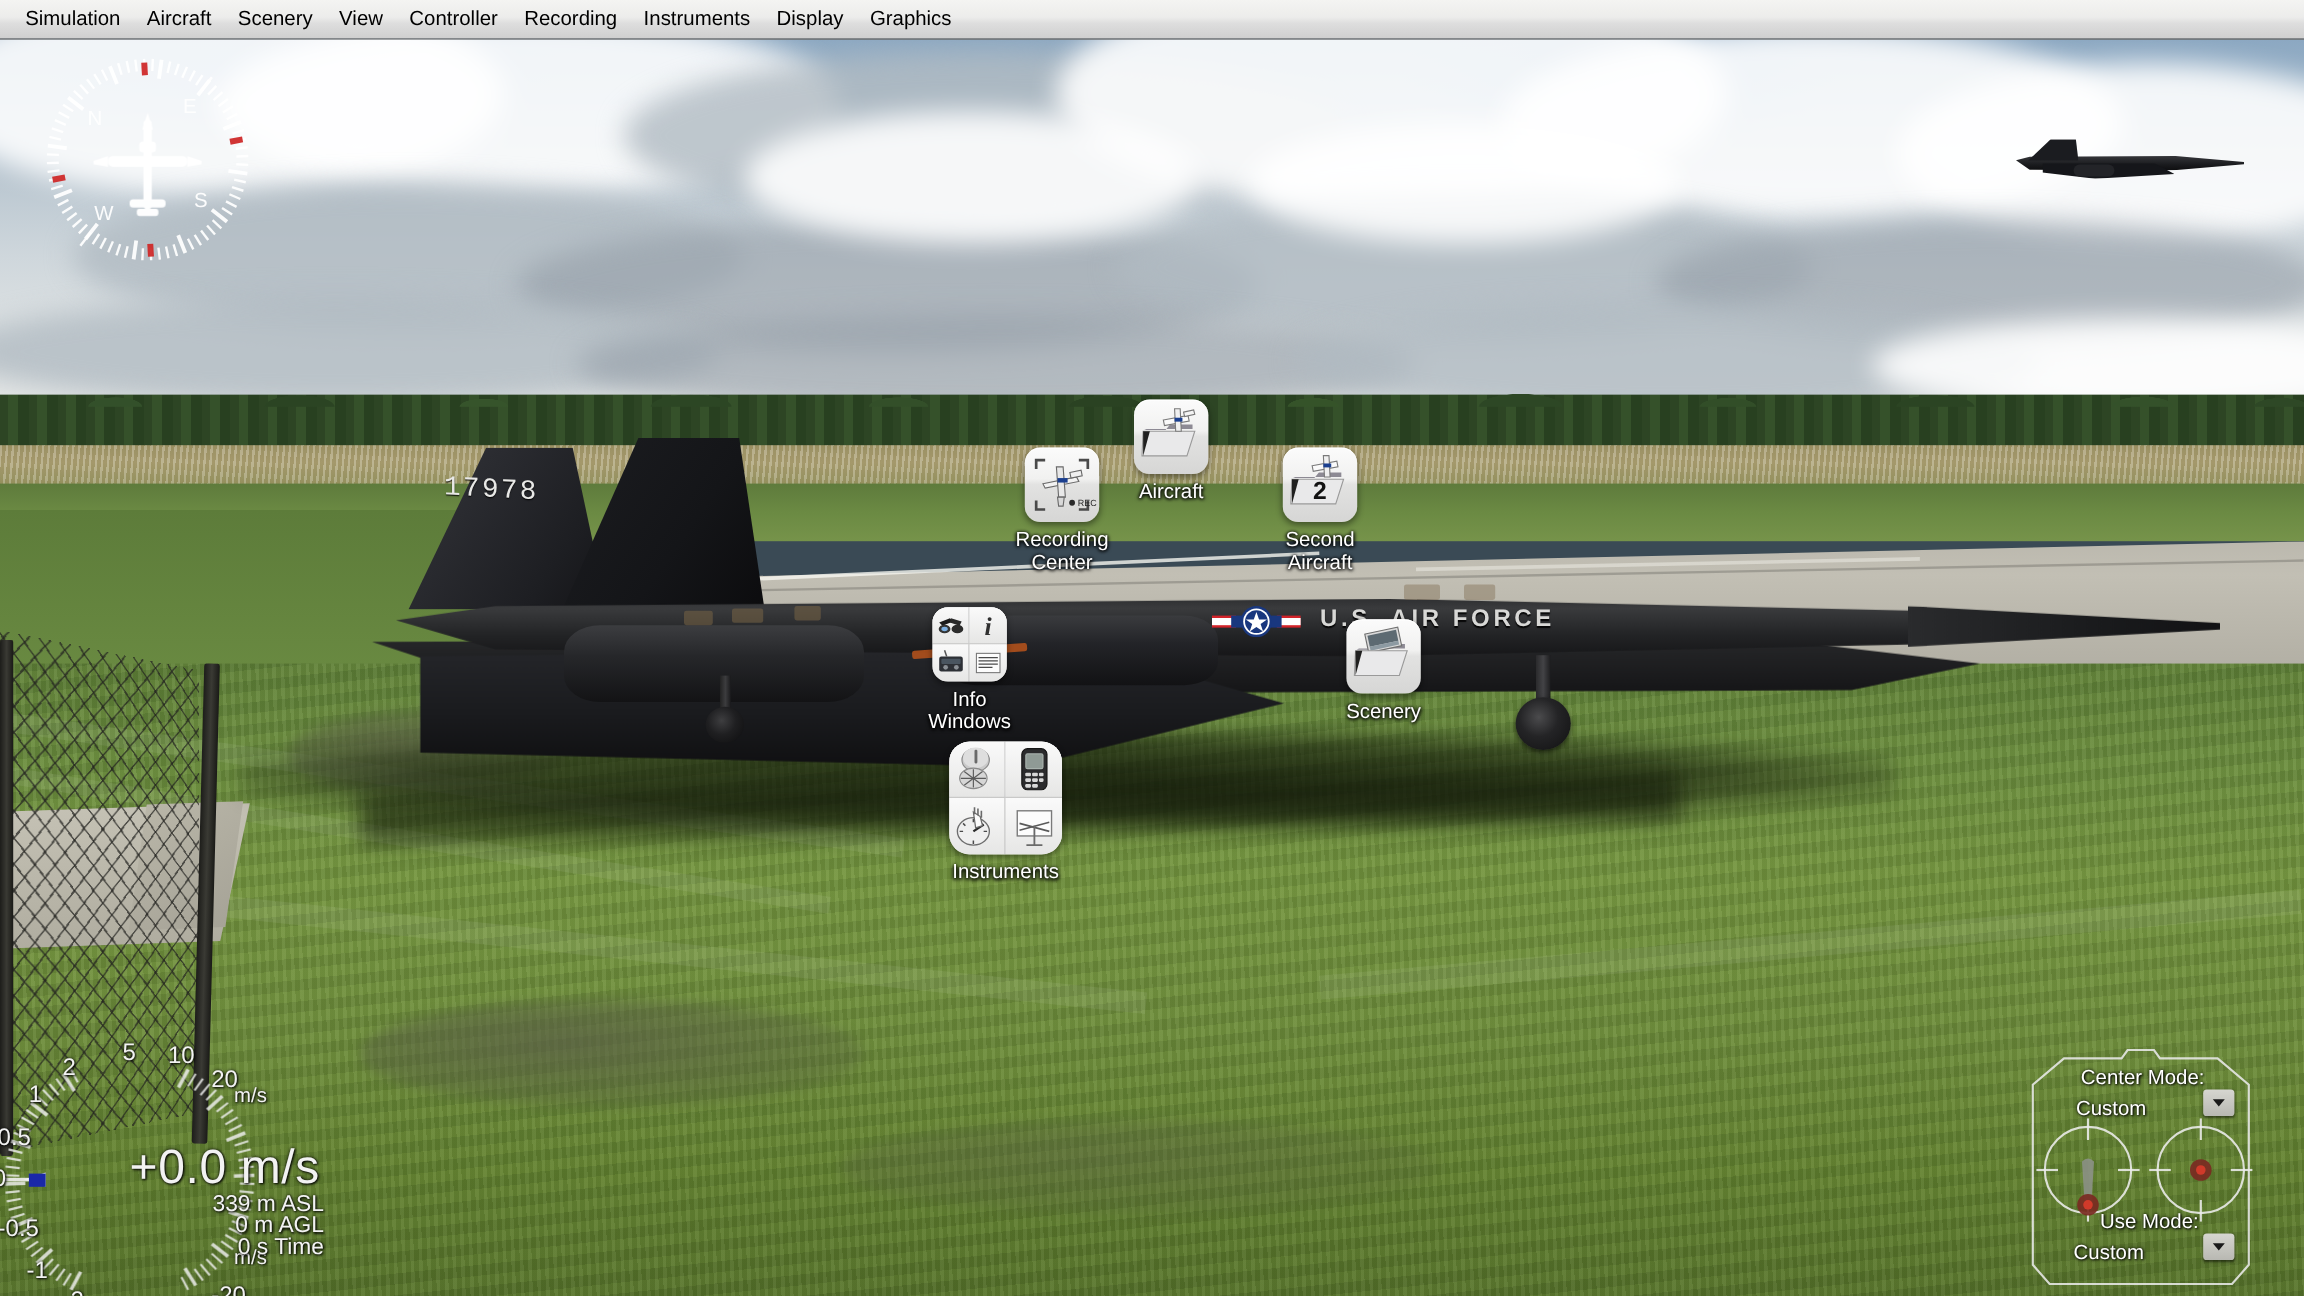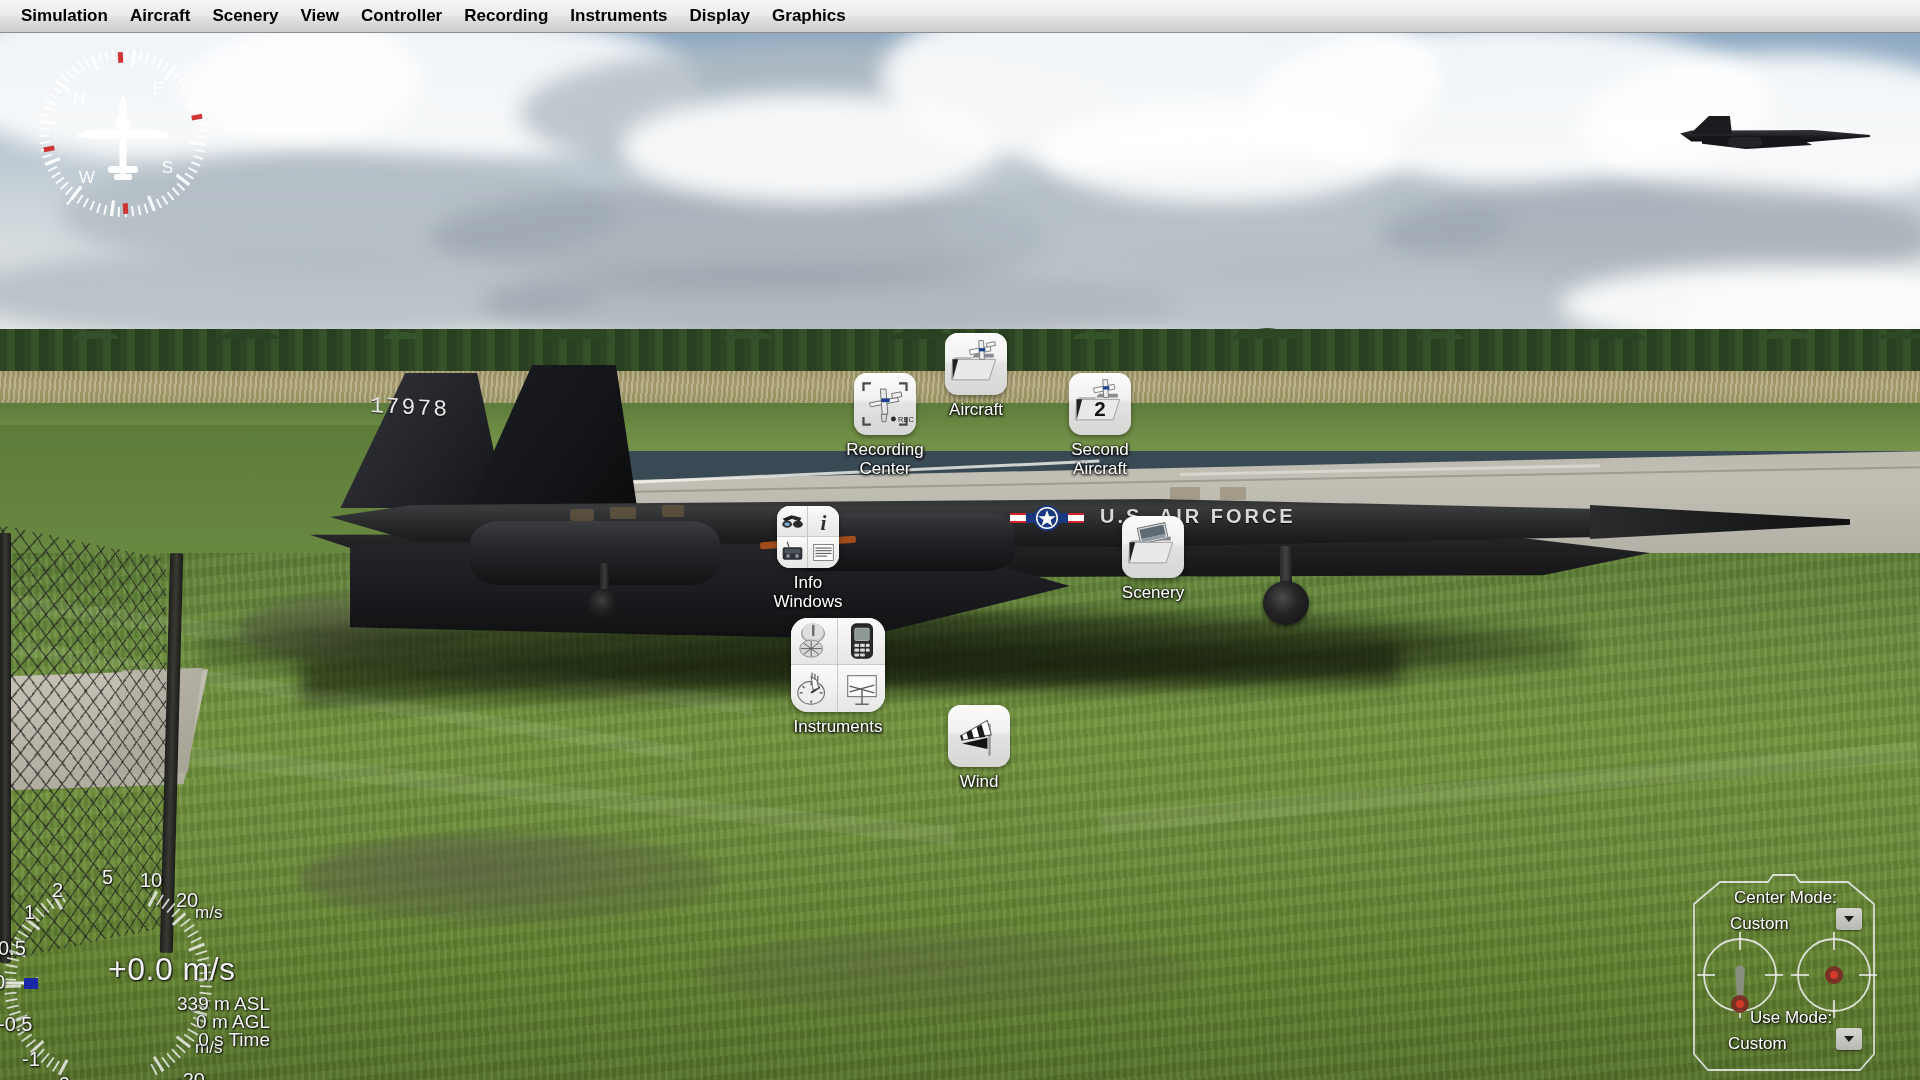--- a/index.html
+++ b/index.html
@@ -8,21 +8,21 @@
     font-family:"Liberation Sans", sans-serif;
     background:#3a4a55;
     position:relative;
   }
 
   
   #menubar{
     position:absolute; left:0; top:0; width:1920px; height:33px;
     background:linear-gradient(to bottom,#f4f4f2 0%,#ececeb 45%,#dedede 60%,#cfcfcf 100%);
     border-bottom:1px solid #8d8d8d;
-    display:flex; align-items:center; padding-left:10px; z-index:900;font-weight:bold;
+    display:flex; align-items:center; padding-left:10px; z-index:900;
   }
   .menu-item{
     font-size:17px; color:#000; padding:2px 11px; line-height:22px;
     white-space:nowrap; cursor:default; border-radius:2px;
   }
 
   
   #scene{ position:absolute; left:0; top:33px; width:1920px; height:1047px; overflow:hidden; }
 
   
@@ -298,21 +298,21 @@
   #vario{
     position:absolute; left:-10px; top:820px; width:290px; height:270px; z-index:760;
     color:#f2f2f2;
     text-shadow:0 0 3px rgba(0,0,0,.9), 1px 1px 2px rgba(0,0,0,.9);
   }
   .vario-num{
     position:absolute; font-size:20px; font-family:"Liberation Sans",sans-serif;
   }
   #vario-main{
     position:absolute; left:118px; top:98px; width:175px;
-    font-size:32px; letter-spacing:.5px;
+    font-size:40px; letter-spacing:.5px;
   }
   .vario-row{
     position:absolute; right:10px; font-size:19px; white-space:nowrap;
   }
   #speaker{ position:absolute; left:228px; top:226px; width:34px; height:30px; }
 
   
   #tx{
     position:absolute; right:10px; bottom:0px; width:252px; height:210px; z-index:760;
     color:#fff;
@@ -727,35 +727,20 @@
             <path d="M8 18 L34 25" stroke="#5a5a5a" stroke-width="1.4" fill="none"></path>
             <line x1="21" y1="20" x2="21" y2="37" stroke="#6a6a6a" stroke-width="1.6"></line>
             <line x1="14" y1="37" x2="28" y2="37" stroke="#6a6a6a" stroke-width="1.6"></line>
           </svg>
         </div>
       </div>
     </div>
     <div class="icon-label">Instruments</div>
   </div>
 
-  <div class="icon-wrap" style="left:924px; top:672px; width:110px;">
-    <div class="icon-tile">
-      <svg viewBox="0 0 62 62" width="58" height="58">
-        <rect x="41" y="18" width="2.6" height="34" fill="#9a9a9a"></rect>
-        <g transform="rotate(-16 42 22)">
-          <path d="M10 22 L42 14 L42 30 L10 27 Z" fill="#ffffff" stroke="#4a4a4a" stroke-width="1"></path>
-          <path d="M17 20.5 L23 19 L23 29 L17 27.8 Z" fill="#1b1b1b"></path>
-          <path d="M29 18 L35 16.5 L35 30.5 L29 29.6 Z" fill="#1b1b1b"></path>
-          <path d="M10 22 L12 21.5 L12 27.2 L10 27 Z" fill="#1b1b1b"></path>
-        </g>
-        <path d="M13 39 L40 33 L40 45 Z" fill="#141414"></path>
-      </svg>
-    </div>
-    <div class="icon-label">Wind</div>
-  </div>
 
 
   <div id="vario">
     <svg width="290" height="270" viewBox="0 0 290 270" style="position:absolute;left:0;top:0;">
       <g id="vario-ticks" fill="#f0f0f0" opacity=".92">
           <line x1="77.2" y1="206.8" x2="69.2" y2="221.8" stroke="#f0f0f0" stroke-width="3" opacity=".9"></line>
           <line x1="69.2" y1="208.0" x2="62.9" y2="218.2" stroke="#f0f0f0" stroke-width="1.8" opacity=".9"></line>
           <line x1="63.9" y1="204.4" x2="56.9" y2="214.1" stroke="#f0f0f0" stroke-width="1.8" opacity=".9"></line>
           <line x1="58.9" y1="200.5" x2="51.2" y2="209.7" stroke="#f0f0f0" stroke-width="1.8" opacity=".9"></line>
           <line x1="54.1" y1="196.2" x2="45.8" y2="204.8" stroke="#f0f0f0" stroke-width="1.8" opacity=".9"></line>

